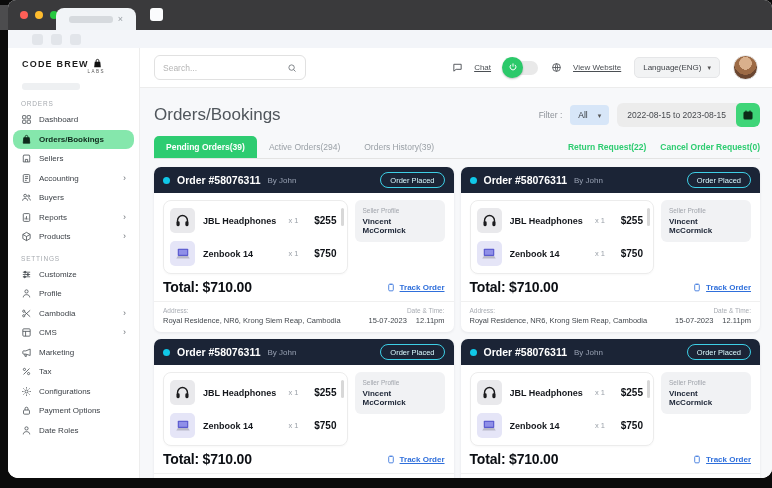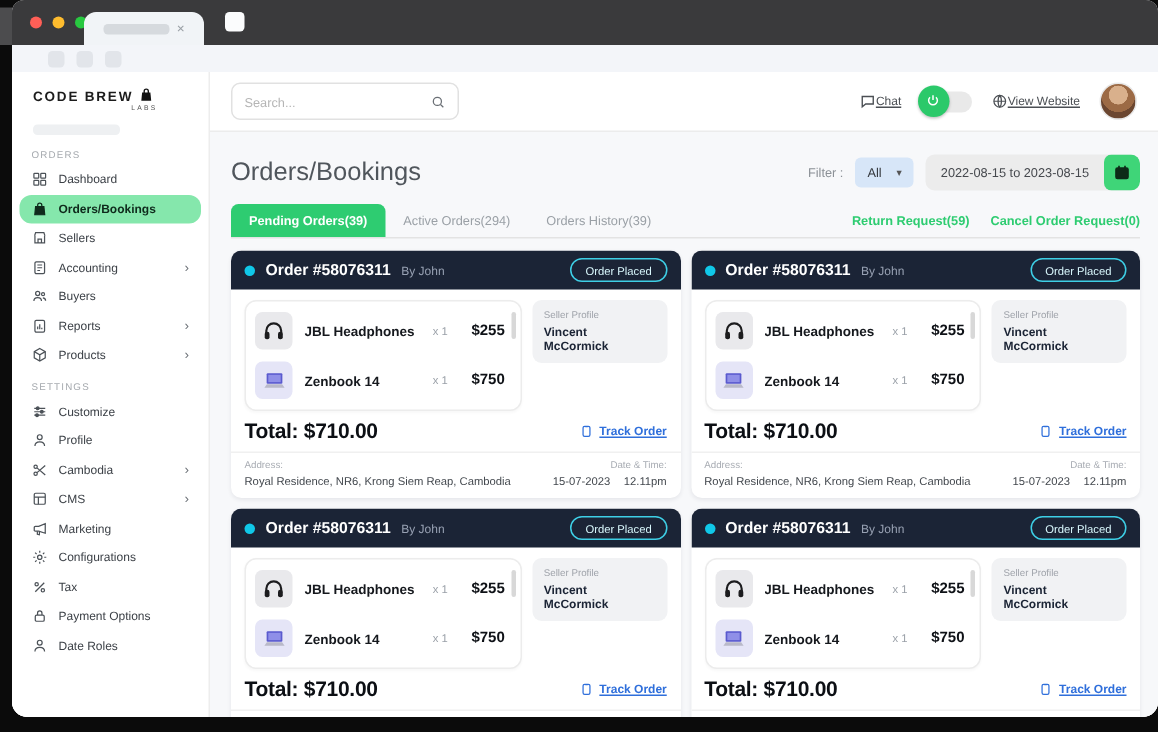--- a/index.html
+++ b/index.html
@@ -50,21 +50,21 @@
   .main { flex:1; display:flex; flex-direction:column; min-width:0; }
   .topbar { height:40px; background:#fff; border-bottom:1px solid #ececec; flex:none;
             display:flex; align-items:center; padding:0 14px; }
   .search { width:152px; height:25px; border:1px solid #e1e1e1; border-radius:6px;
             display:flex; align-items:center; padding:0 8px; gap:6px; background:#fff; }
   .search input { border:none; outline:none; flex:1; font-size:8.5px; color:#444; min-width:0;
                   font-family:"Liberation Sans", sans-serif; background:transparent; }
   .search input::placeholder { color:#b5b5b5; }
   .icn svg { display:block; }
   .tb-right { margin-left:auto; display:flex; align-items:center; gap:13px; }
-  .tb-link { display:flex; align-items:center; gap:0; font-size:8px; color:#4b4f54;
+  .tb-link { display:flex; align-items:center; gap:11px; font-size:8px; color:#4b4f54;
              text-decoration:none; cursor:pointer; }
   .tb-link .txt { text-decoration:underline; }
   .toggle { position:relative; width:34px; height:14px; background:#e9e9e9; border-radius:7px; cursor:pointer; }
   .knob { position:absolute; left:-2px; top:-4px; width:21px; height:21px; border-radius:50%;
           background:#2bc96a; display:flex; align-items:center; justify-content:center;
           box-shadow:0 1px 2px rgba(0,0,0,.25); }
   .lang { display:flex; align-items:center; gap:6px; background:#f2f3f4; border:1px solid #e5e6e8;
           border-radius:5px; padding:5px 8px; font-size:8px; color:#3f4348; cursor:pointer; }
   .chev { font-size:7px; color:#555; line-height:1; }
   .avatar { width:25px; height:25px; border-radius:50%; cursor:pointer;
@@ -288,35 +288,35 @@
                 <svg viewBox="0 0 24 24" fill="none" stroke="currentColor" stroke-width="1.8">
                   <path d="M20 4.5v14l-9.5-3H5.5a1.5 1.5 0 0 1-1.5-1.5v-4a1.5 1.5 0 0 1 1.5-1.5h5L20 4.5z"></path>
                   <path d="M8.5 15.5V20l3 .8v-4.3"></path>
                 </svg>
               </span>
               <span class="nav-text">Marketing</span>
             </div>
             <div class="nav-item">
               <span class="icn">
                 <svg viewBox="0 0 24 24" fill="none" stroke="currentColor" stroke-width="1.8">
-                  <circle cx="12" cy="12" r="3.2"></circle>
-                  <path d="M12 2.5v3M12 18.5v3M2.5 12h3M18.5 12h3M5.3 5.3l2.1 2.1M16.6 16.6l2.1 2.1M18.7 5.3l-2.1 2.1M7.4 16.6l-2.1 2.1"></path>
-                </svg>
-              </span>
-              <span class="nav-text">Configurations</span>
-            </div>
-            <div class="nav-item">
-              <span class="icn">
-                <svg viewBox="0 0 24 24" fill="none" stroke="currentColor" stroke-width="1.8">
                   <path d="M5.5 18.5l13-13"></path>
                   <circle cx="7.5" cy="7.5" r="2.4"></circle>
                   <circle cx="16.5" cy="16.5" r="2.4"></circle>
                 </svg>
               </span>
               <span class="nav-text">Tax</span>
+            </div>
+            <div class="nav-item">
+              <span class="icn">
+                <svg viewBox="0 0 24 24" fill="none" stroke="currentColor" stroke-width="1.8">
+                  <circle cx="12" cy="12" r="3.2"></circle>
+                  <path d="M12 2.5v3M12 18.5v3M2.5 12h3M18.5 12h3M5.3 5.3l2.1 2.1M16.6 16.6l2.1 2.1M18.7 5.3l-2.1 2.1M7.4 16.6l-2.1 2.1"></path>
+                </svg>
+              </span>
+              <span class="nav-text">Configurations</span>
             </div>
             <div class="nav-item">
               <span class="icn">
                 <svg viewBox="0 0 24 24" fill="none" stroke="currentColor" stroke-width="1.8">
                   <rect x="5.5" y="11" width="13" height="9" rx="2"></rect>
                   <path d="M8.8 11V8a3.2 3.2 0 0 1 6.4 0v3"></path>
                 </svg>
               </span>
               <span class="nav-text">Payment Options</span>
             </div>
@@ -364,20 +364,24 @@
           </div>
           <a class="tb-link">
             <span class="icn">
                 <svg width="11" height="11" viewBox="0 0 24 24" fill="none" stroke="#4b4f54" stroke-width="1.8">
                   <circle cx="12" cy="12" r="8.5"></circle>
                   <path d="M3.5 12h17M12 3.5c3.2 2.7 3.2 14.3 0 17-3.2-2.7-3.2-14.3 0-17z"></path>
                 </svg>
               </span>
             <span class="txt">View Website</span>
           </a>
+          <div class="lang">
+            <span>Language(ENG)</span>
+            <span class="chev">▾</span>
+          </div>
           <div class="avatar"></div>
         </div>
       </div>
 
       <div class="content">
         <div class="page-head">
           <h1 class="page-title">Orders/Bookings</h1>
           <div class="filters">
             <span class="flt-label">Filter :</span>
             <div class="sel sel-all">
@@ -394,21 +398,21 @@
                 </span>
             </div>
           </div>
         </div>
 
         <div class="tabs">
           <span class="tabbtn active">Pending Orders(39)</span>
           <span class="tabbtn">Active Orders(294)</span>
           <span class="tabbtn">Orders History(39)</span>
           <span class="tab-links">
-            <a class="grn-link">Return Request(59)</a>
+            <a class="grn-link">Return Request(22)</a>
             <a class="grn-link">Cancel Order Request(0)</a>
           </span>
         </div>
 
         <div class="grid">
             <section class="card">
               <header class="card-head">
                 <span class="dot"></span>
                 <span class="oid">Order #58076311</span>
                 <span class="oby">By John</span>

